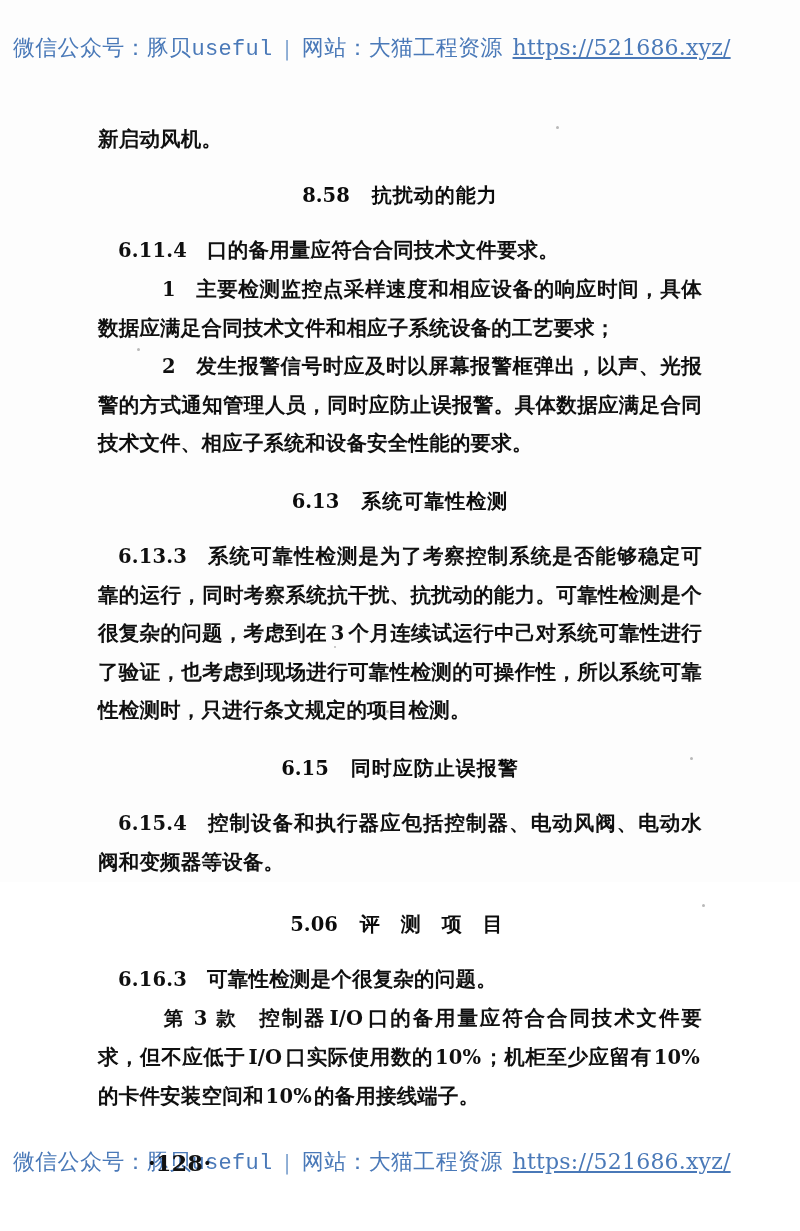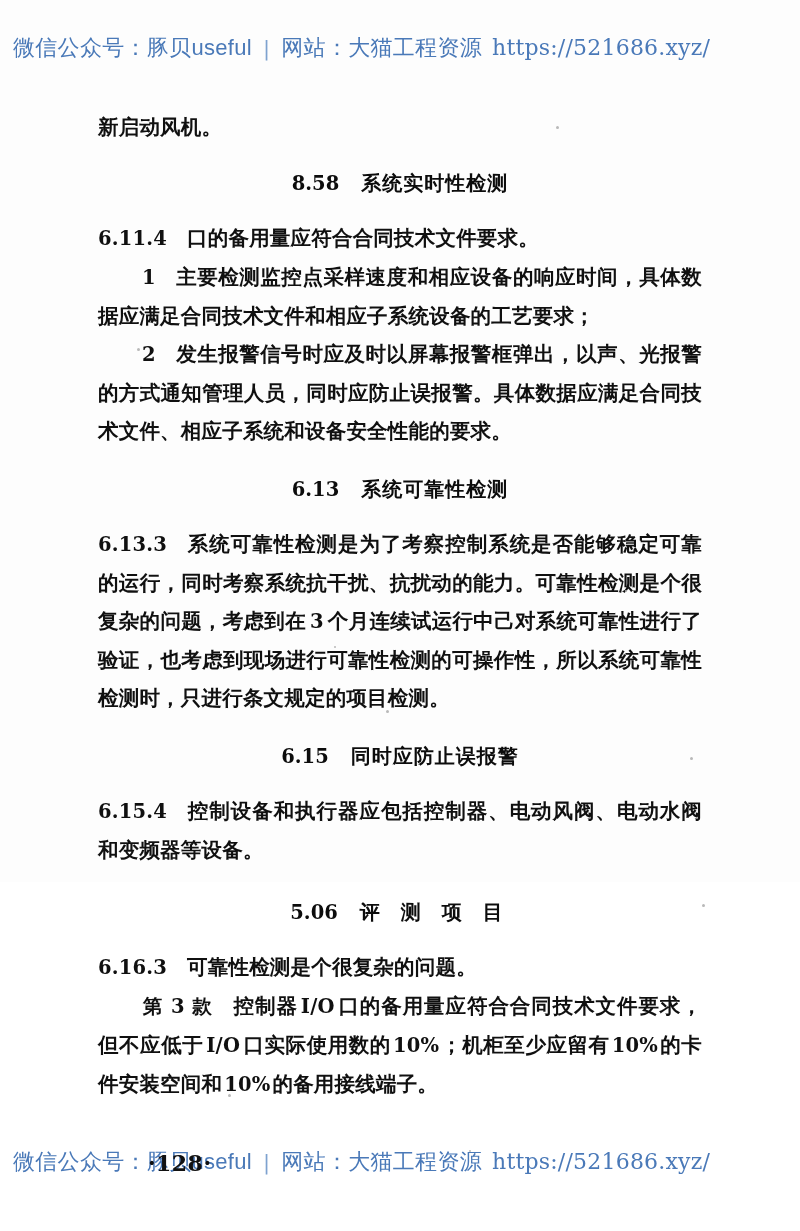--- a/index.html
+++ b/index.html
@@ -45,30 +45,31 @@
   .wm-seg { display: inline-block; }
   .wm-sep {
     display: inline-block;
     padding: 0 11px;
     color: #7ea2cf;
     font-size: 21px;
   }
   .wm-url {
     font-family: "DejaVu Serif", "Liberation Serif", serif;
     letter-spacing: 0.2px;
+    text-decoration: underline;
   }
   .wm-latin {
-    font-family: Liberation Sans, sans-serif;
+    font-family: Liberation Mono, monospace;
   }
 
   
   .content {
     position: absolute;
     left: 98px;
-    top: 108px;
+    top: 120px;
     width: 604px;
     z-index: 2;
   }
 
   .para {
     font-family: "DejaVu Sans", "Liberation Sans", sans-serif;
     font-weight: bold;
     font-size: 20.5px;
     line-height: 38px;
     color: #101010;
@@ -96,20 +97,21 @@
     letter-spacing: 0px;
   }
   .heading .h-gap { display: inline-block; width: 22px; }
   .heading .h-title { letter-spacing: 1px; }
   .heading .h-title.spaced { letter-spacing: 7px; margin-top: 29px; }
 
   .clause-num {
     font-family: "DejaVu Serif", "Liberation Serif", serif;
     font-weight: bold;
     font-size: 19.5px;
+    margin-left: 20px;
   }
   .gap-md { display: inline-block; width: 20px; }
   .indent { display: inline-block; width: 44px; }
   .lat {
     font-family: "DejaVu Serif", "Liberation Serif", serif;
     font-weight: bold;
     font-size: 19.5px;
     letter-spacing: 0.2px;
   }
   .sp-h18 { height: 18px; }
@@ -158,21 +160,21 @@
 
   <div class="content">
 
     <p class="para last-line-left">
       <span>新启动风机。</span>
     </p>
 
     <div class="sp-h20"></div>
 
     <p class="heading">
-      <span class="h-num">8.58</span><span class="h-gap"></span><span class="h-title">系统实时性检测</span>
+      <span class="h-num">8.58</span><span class="h-gap"></span><span class="h-title">抗扰动的能力</span>
     </p>
 
     <div class="sp-h18"></div>
 
     <p class="para last-line-left">
       <span class="clause-num">6.11.4</span><span class="gap-md"></span><span>口的备用量应符合合同技术文件要求。</span>
     </p>
 
     <p class="para">
       <span class="indent"></span><span class="clause-num">1</span><span class="gap-md"></span><span>主要检测监控点采样速度和相应设备的响应时间，具体数据应满足合同技术文件和相应子系统设备的工艺要求；</span>

